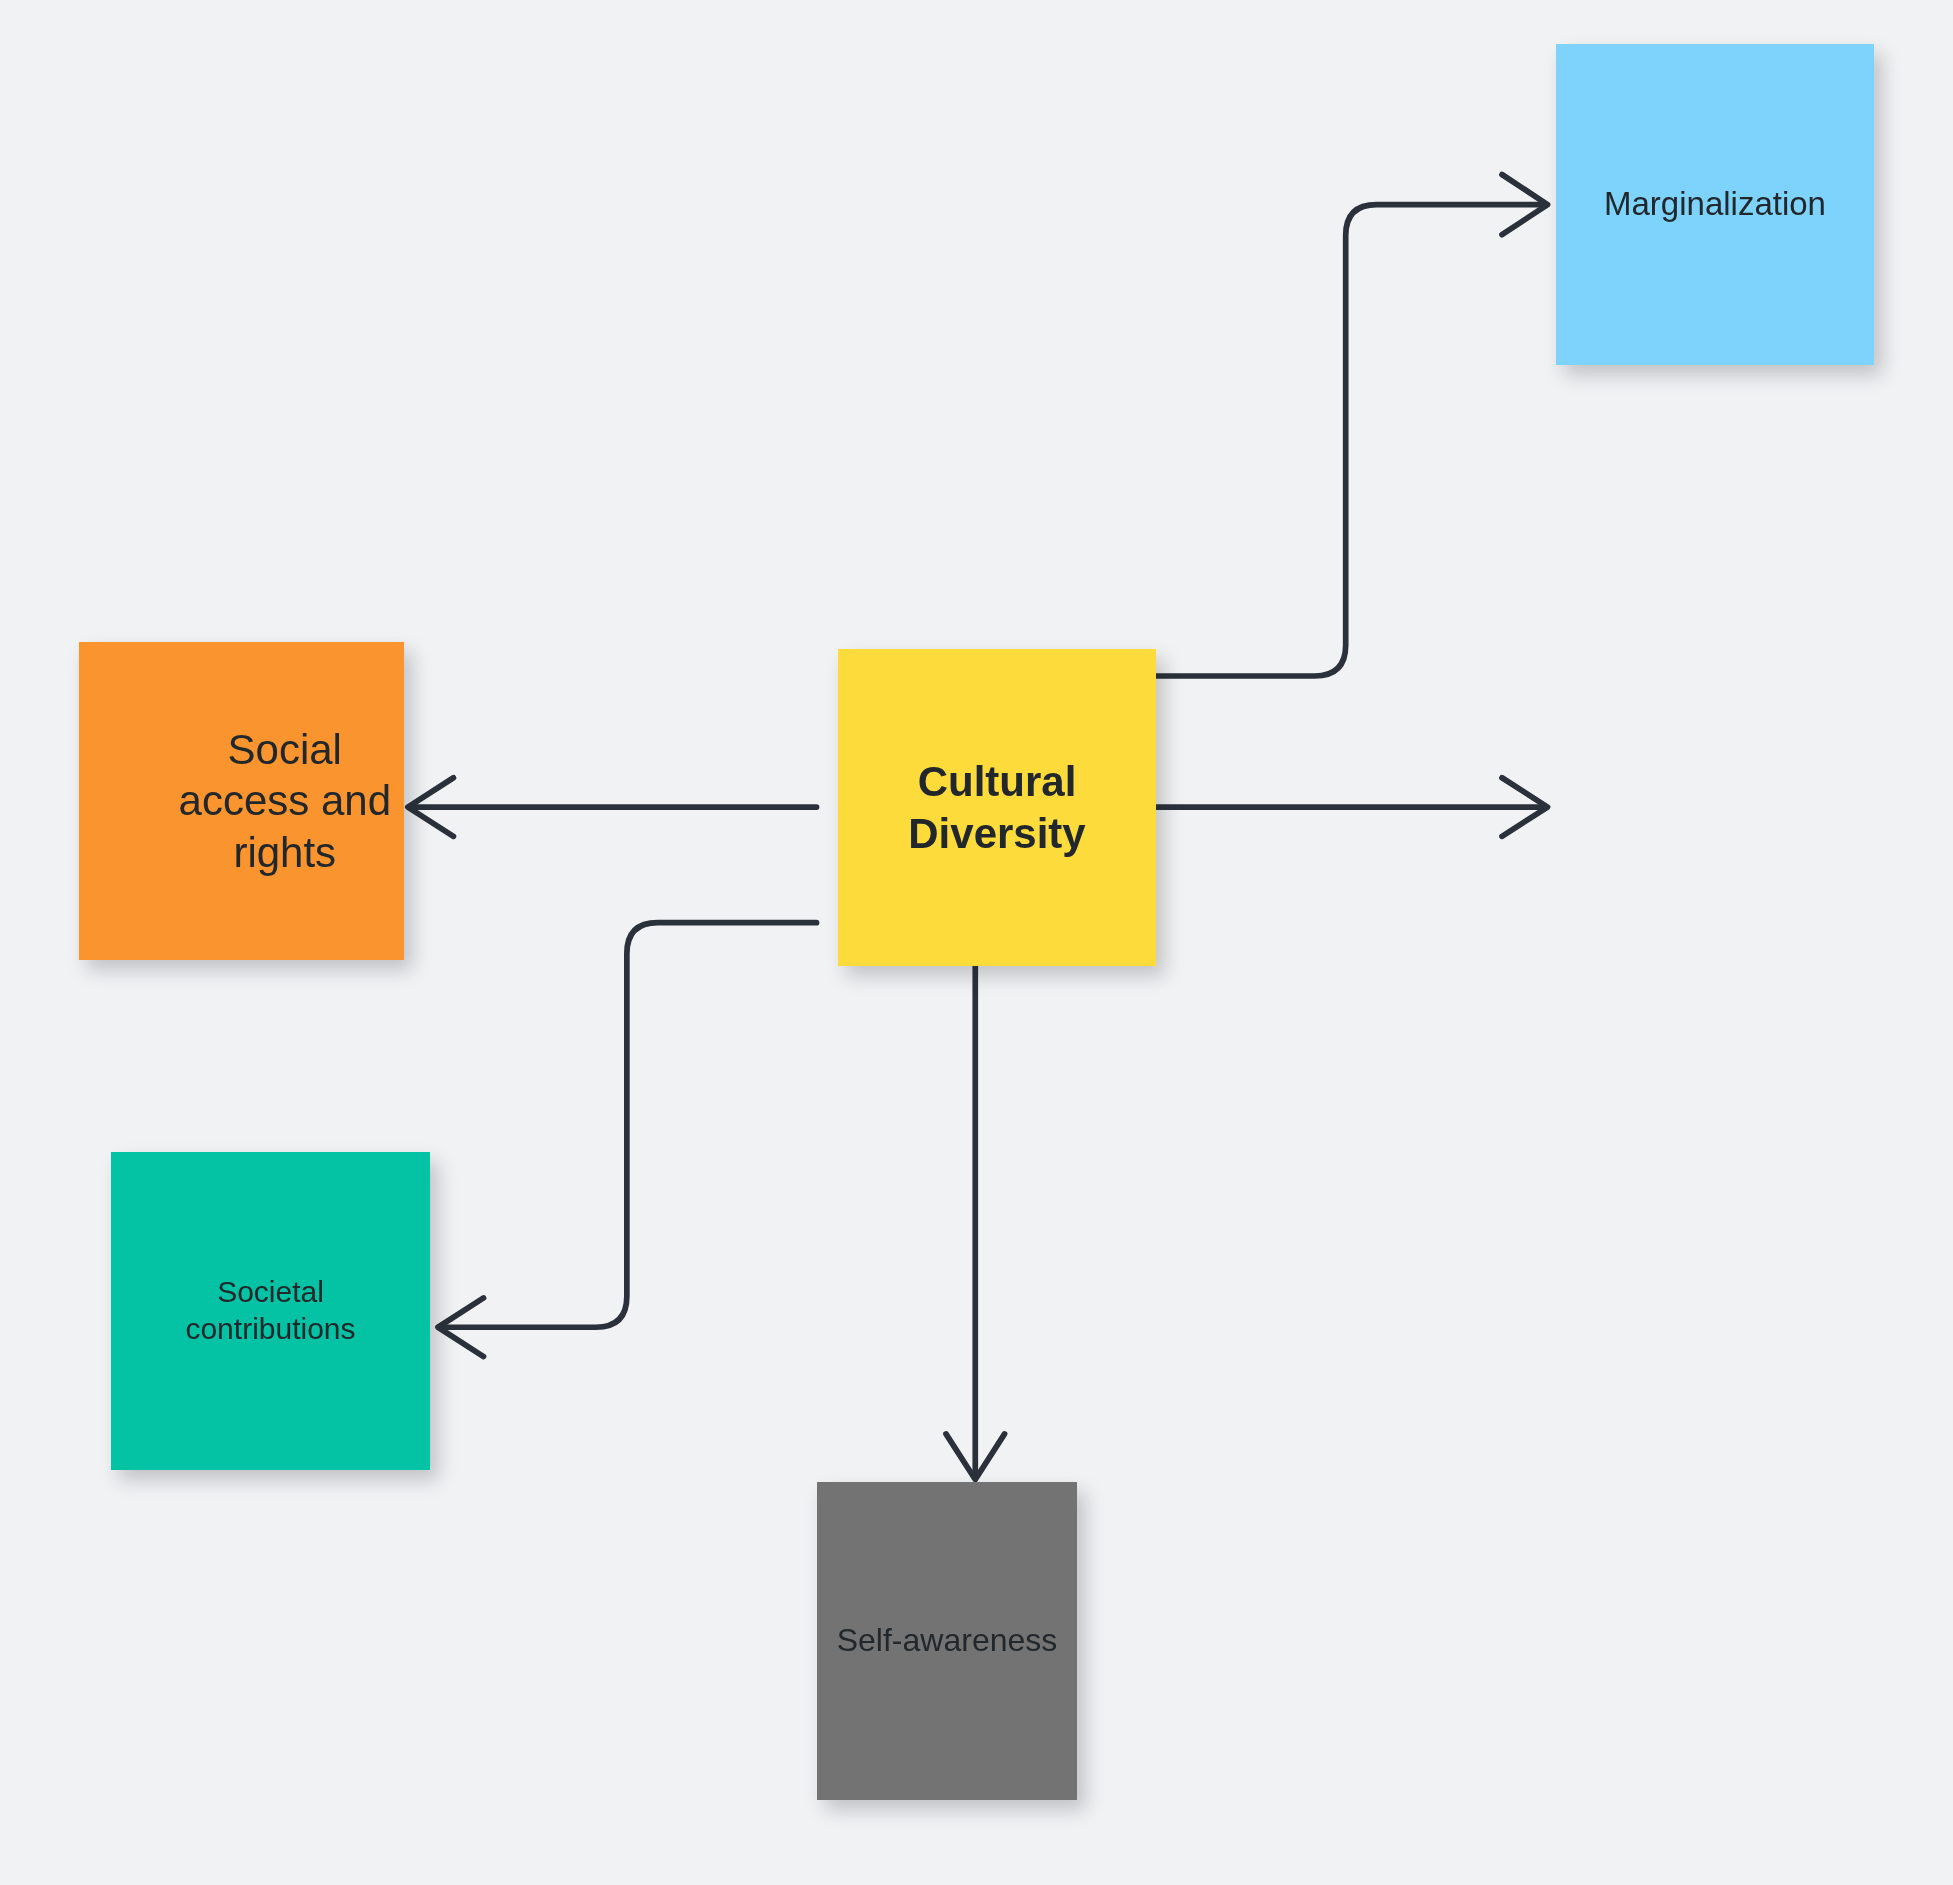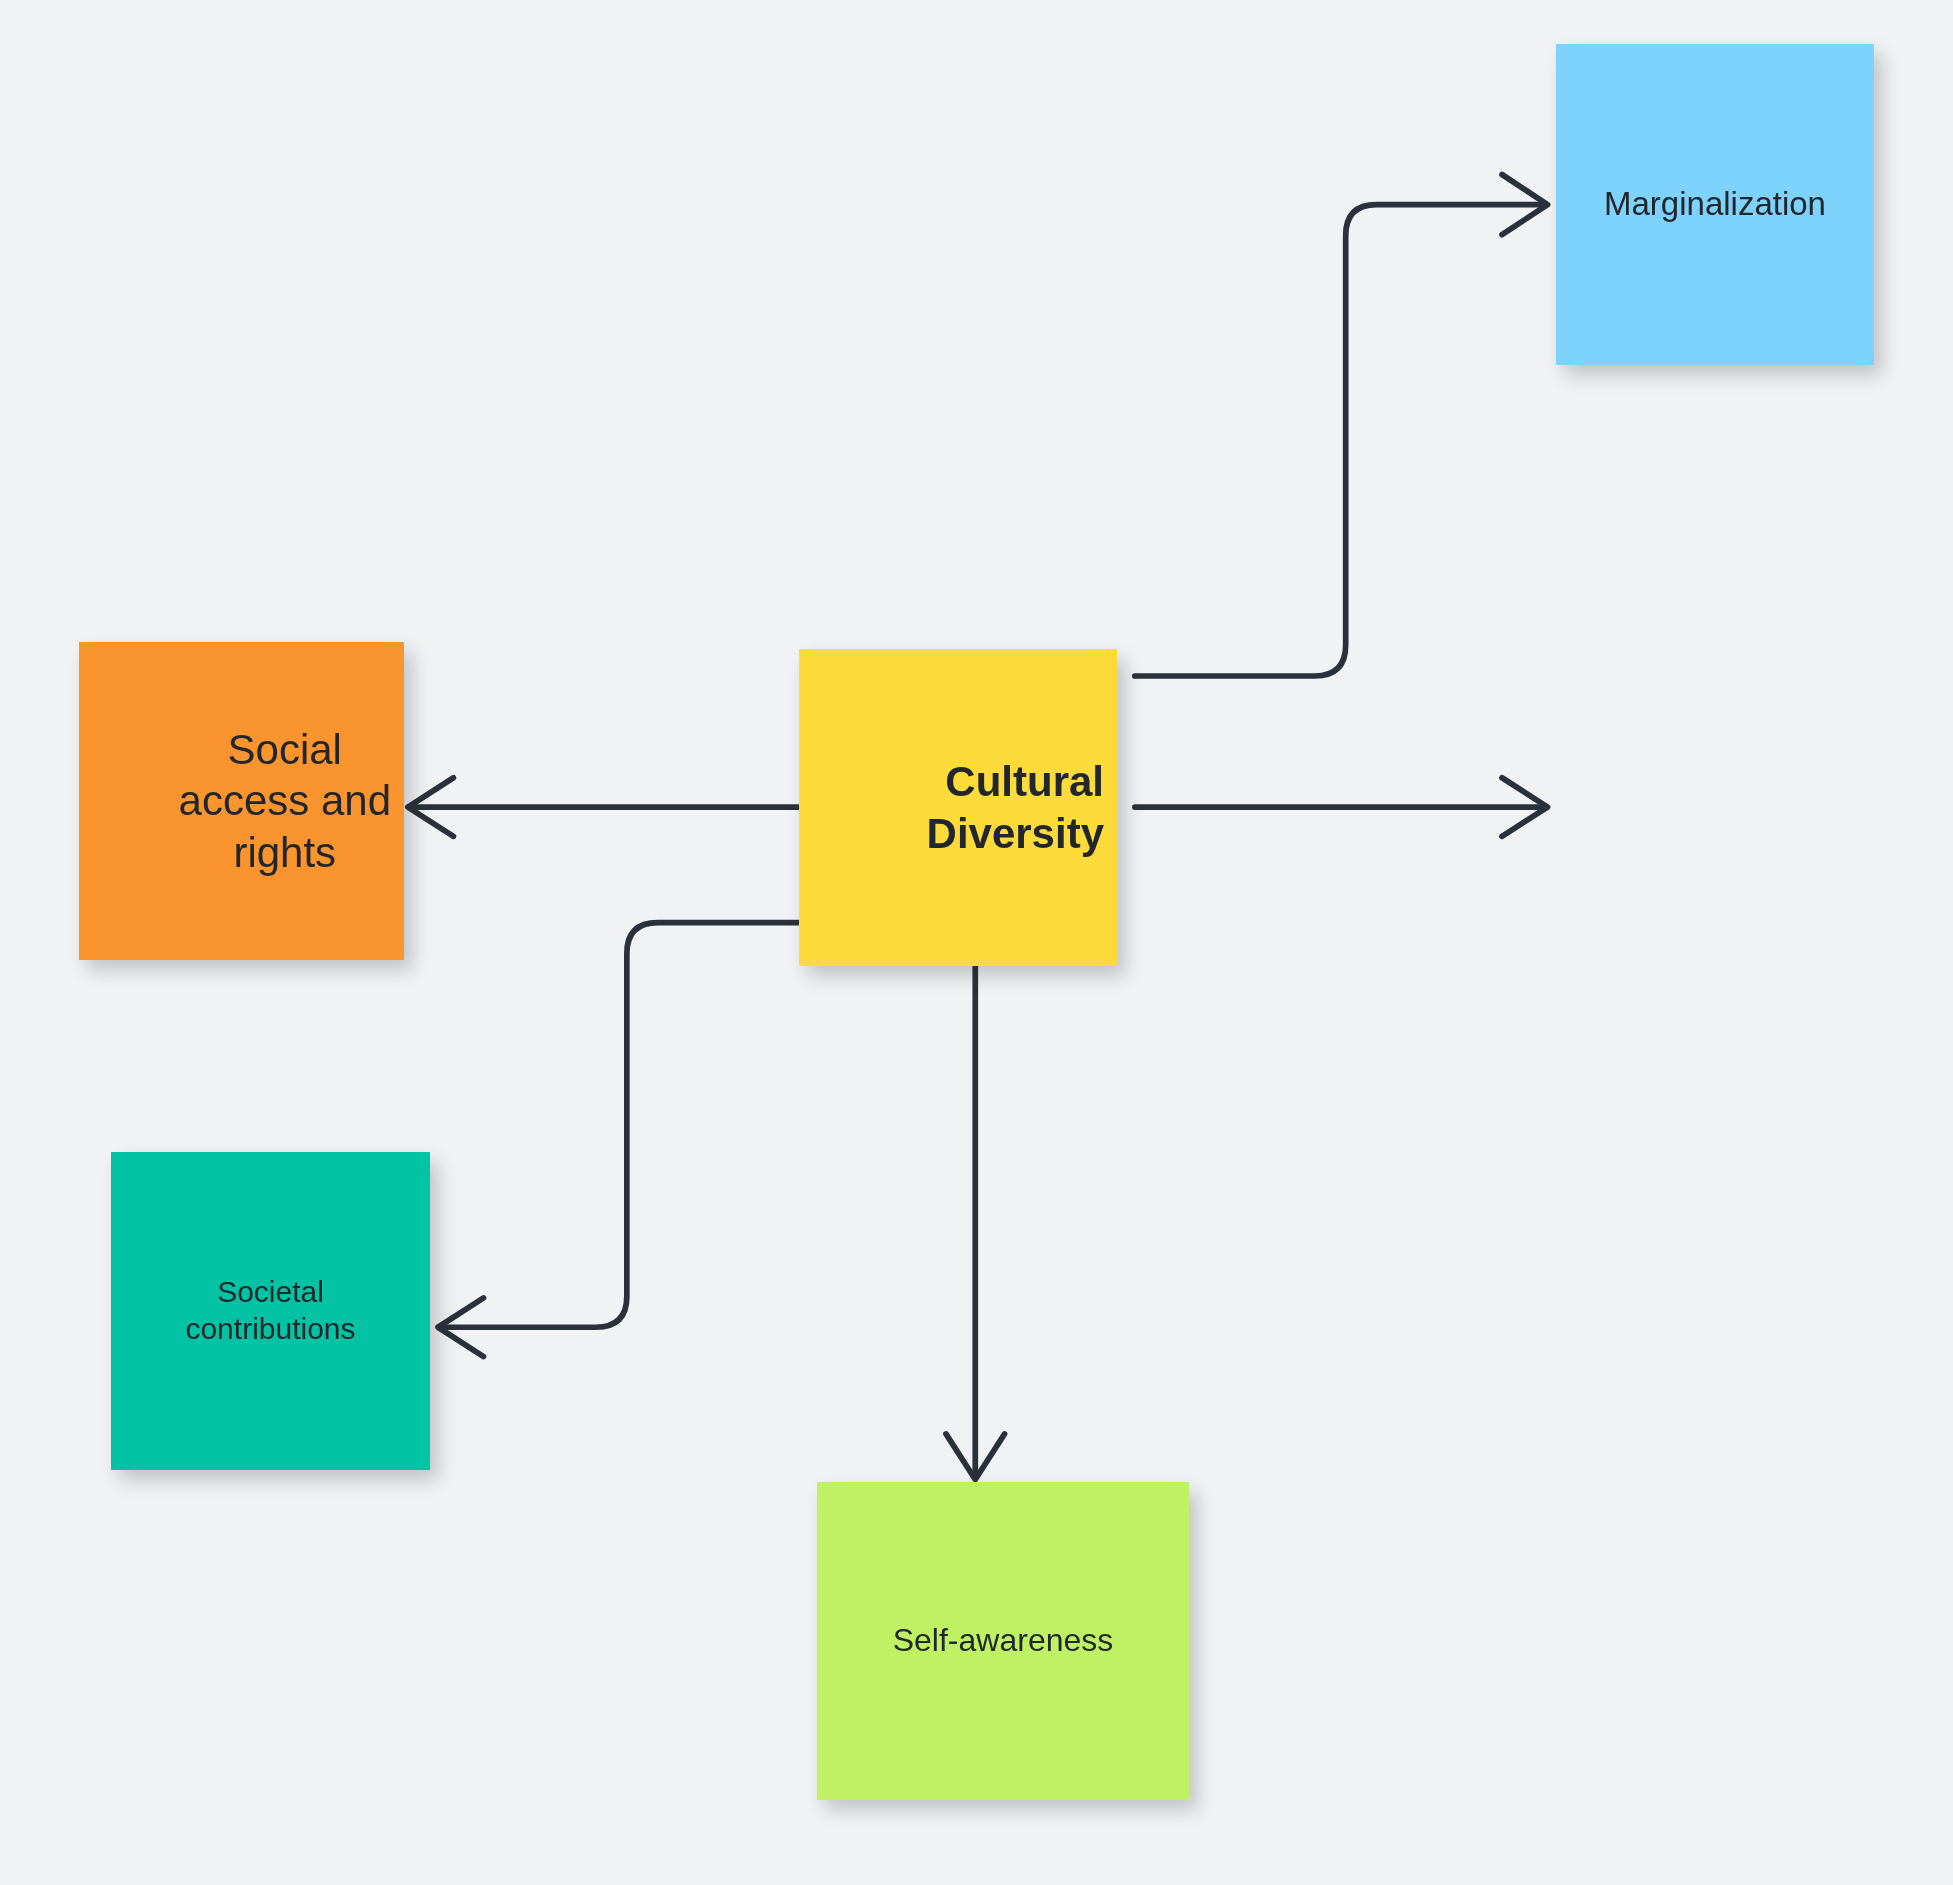--- a/index.html
+++ b/index.html
@@ -67,38 +67,38 @@
       <polyline points="557,955 501,991 557,1027"></polyline>
 
       <path d="M 1003 1133 L 808 1133 Q 770 1133 770 1171 L 770 1592 Q 770 1630 732 1630 L 543 1630"></path>
       <polyline points="594,1594 538,1630 594,1666"></polyline>
 
       <path d="M 1198 1186 L 1198 1812"></path>
       <polyline points="1162,1761 1198,1817 1234,1761"></polyline>
     </g>
   </svg>
 
-  <div class="node node-central" style="left:799px; top:649px; width:318px; height:317px; background:#fcdb3b;text-align:right;">
+  <div class="node node-central" style="left:838px; top:649px; width:318px; height:317px; background:#fcdb3b;">
     <span class="node-label">Cultural Diversity</span>
   </div>
 
   <div class="node node-blue" style="left:1556px; top:44px; width:318px; height:321px; background:#7dd3fc;">
     <span class="node-label">Marginalization</span>
   </div>
 
   <div class="node node-orange" style="left:79px; top:642px; width:325px; height:318px; background:#f9942e;justify-content:flex-end;">
     <span class="node-label">Social
 access and
 rights</span>
   </div>
 
 
   <div class="node node-teal" style="left:111px; top:1152px; width:319px; height:318px; background:#04c2a4;">
     <span class="node-label">Societal
 contributions</span>
   </div>
 
-  <div class="node node-pink" style="left:817px; top:1482px; width:372px; height:318px; background:#bef264;">
+  <div class="node node-pink" style="left:817px; top:1482px; width:260px; height:318px; background:#737373;">
     <span class="node-label">Self-awareness</span>
   </div>
 
 </div>
 
 
 </body></html>

